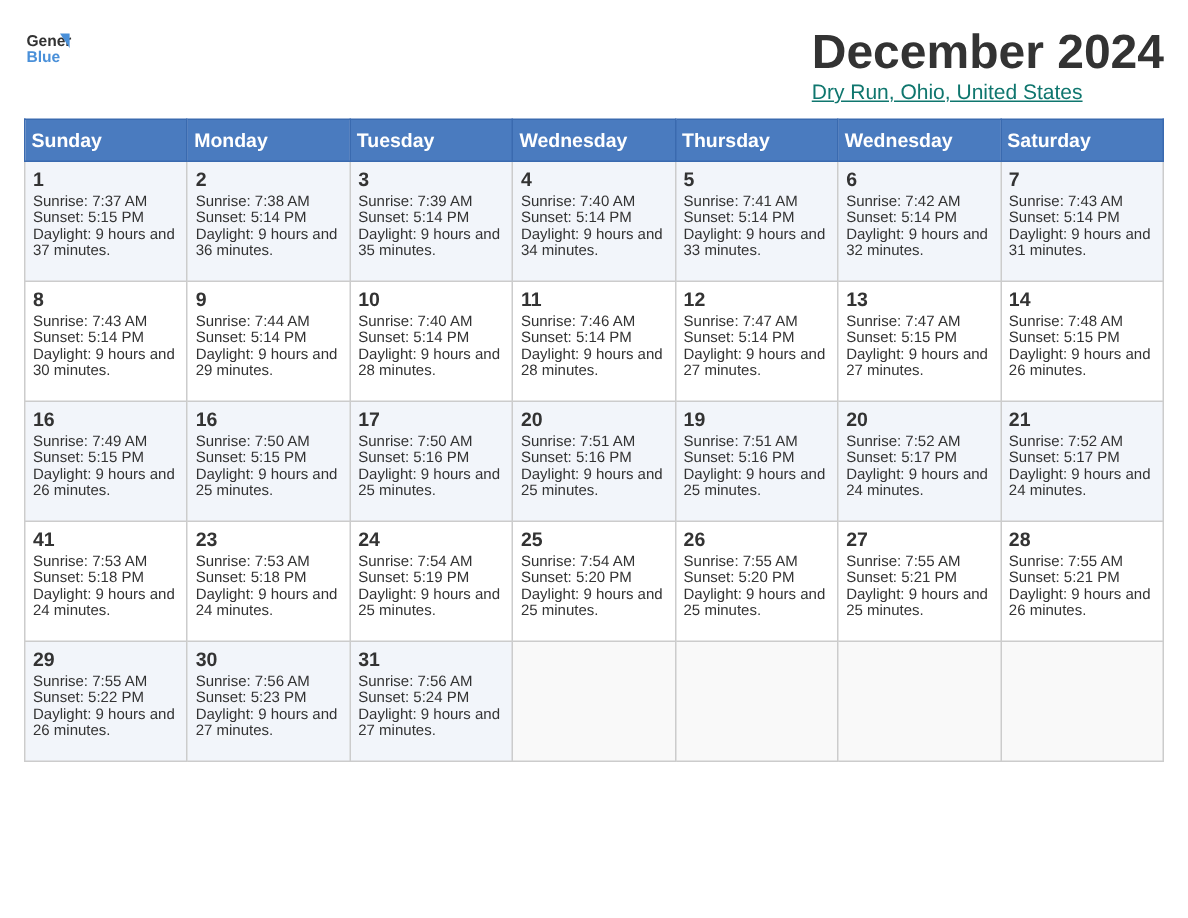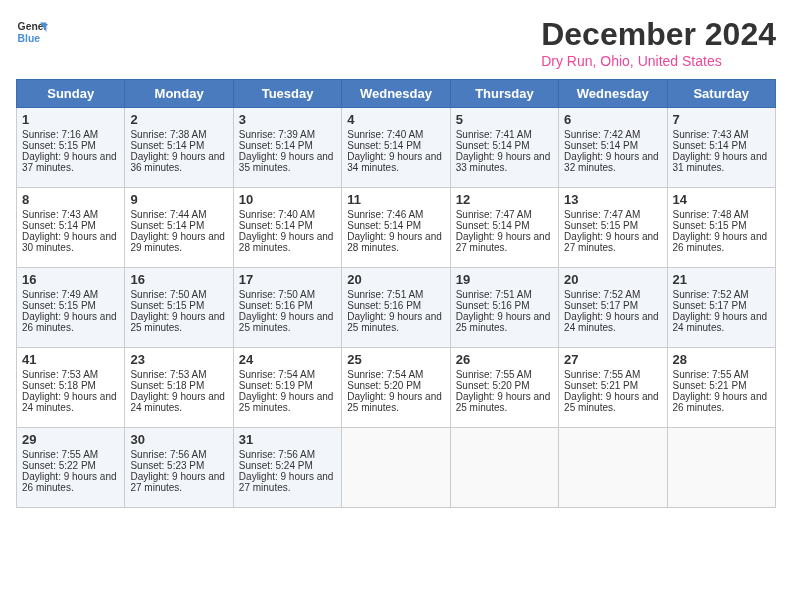--- a/index.html
+++ b/index.html
@@ -28,34 +28,35 @@
     .title-area {
       text-align: left;
     }
     .main-title {
       font-size: 32px;
       font-weight: bold;
       color: #333;
     }
     .subtitle {
       font-size: 14px;
-      color: #ec4899;
+      color: #0f766e;
+      text-decoration: underline;
     }
     table {
       width: 100%;
       border-collapse: collapse;
       table-layout: fixed;
     }
     thead th {
       background-color: #4a7bbf;
       color: #fff;
       font-size: 13px;
       font-weight: bold;
       padding: 6px 4px;
-      text-align: center;
+      text-align: left;
       border: 1px solid #3a6aaf;
     }
     tbody td {
       border: 1px solid #ccc;
       vertical-align: top;
       padding: 4px 5px;
       font-size: 10px;
       color: #333;
       background: #fff;
       height: 80px;
@@ -100,21 +101,21 @@
       <th>Monday</th>
       <th>Tuesday</th>
       <th>Wednesday</th>
       <th>Thursday</th>
       <th>Wednesday</th>
       <th>Saturday</th>
     </tr>
   </thead>
   <tbody id="calendar-body">
   <tr>
-        <td><span class="day-number">1</span><span>Sunrise: 7:16 AM</span><br><span>Sunset: 5:15 PM</span><br><span>Daylight: 9 hours and 37 minutes.</span></td>
+        <td><span class="day-number">1</span><span>Sunrise: 7:37 AM</span><br><span>Sunset: 5:15 PM</span><br><span>Daylight: 9 hours and 37 minutes.</span></td>
         <td><span class="day-number">2</span><span>Sunrise: 7:38 AM</span><br><span>Sunset: 5:14 PM</span><br><span>Daylight: 9 hours and 36 minutes.</span></td>
         <td><span class="day-number">3</span><span>Sunrise: 7:39 AM</span><br><span>Sunset: 5:14 PM</span><br><span>Daylight: 9 hours and 35 minutes.</span></td>
         <td><span class="day-number">4</span><span>Sunrise: 7:40 AM</span><br><span>Sunset: 5:14 PM</span><br><span>Daylight: 9 hours and 34 minutes.</span></td>
         <td><span class="day-number">5</span><span>Sunrise: 7:41 AM</span><br><span>Sunset: 5:14 PM</span><br><span>Daylight: 9 hours and 33 minutes.</span></td>
         <td><span class="day-number">6</span><span>Sunrise: 7:42 AM</span><br><span>Sunset: 5:14 PM</span><br><span>Daylight: 9 hours and 32 minutes.</span></td>
         <td><span class="day-number">7</span><span>Sunrise: 7:43 AM</span><br><span>Sunset: 5:14 PM</span><br><span>Daylight: 9 hours and 31 minutes.</span></td>
       </tr>
       <tr>
         <td><span class="day-number">8</span><span>Sunrise: 7:43 AM</span><br><span>Sunset: 5:14 PM</span><br><span>Daylight: 9 hours and 30 minutes.</span></td>
         <td><span class="day-number">9</span><span>Sunrise: 7:44 AM</span><br><span>Sunset: 5:14 PM</span><br><span>Daylight: 9 hours and 29 minutes.</span></td>

